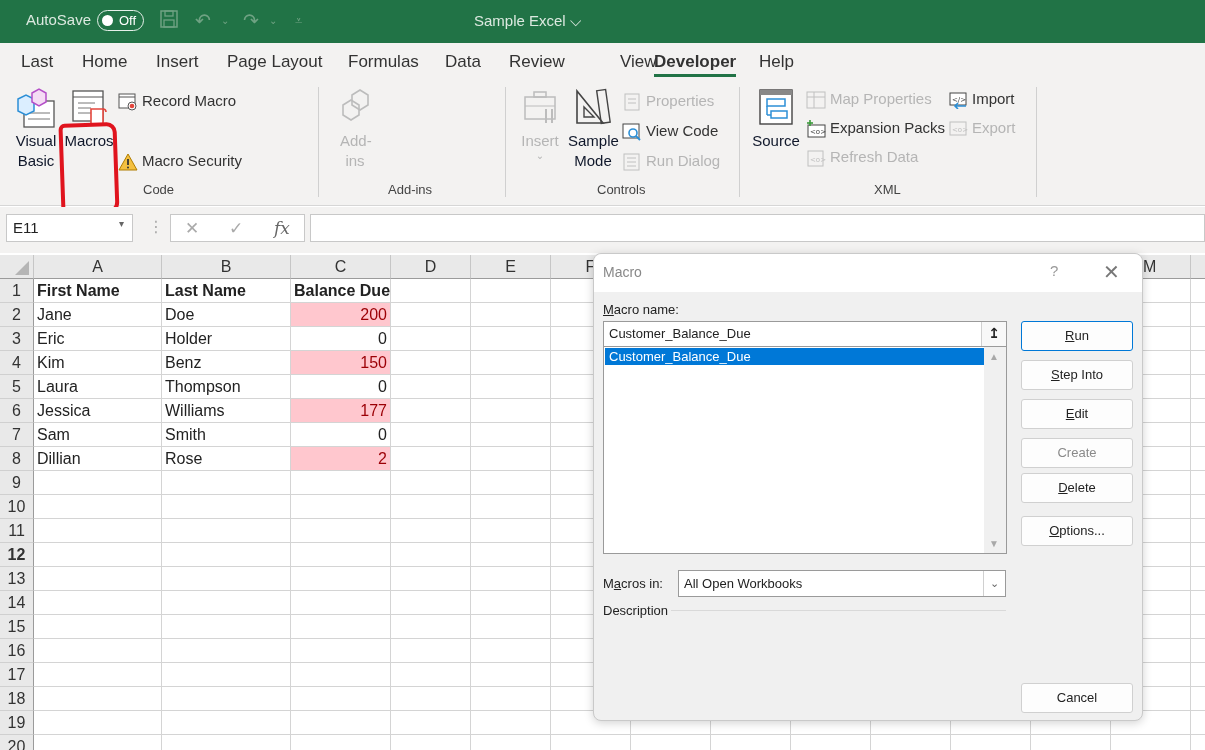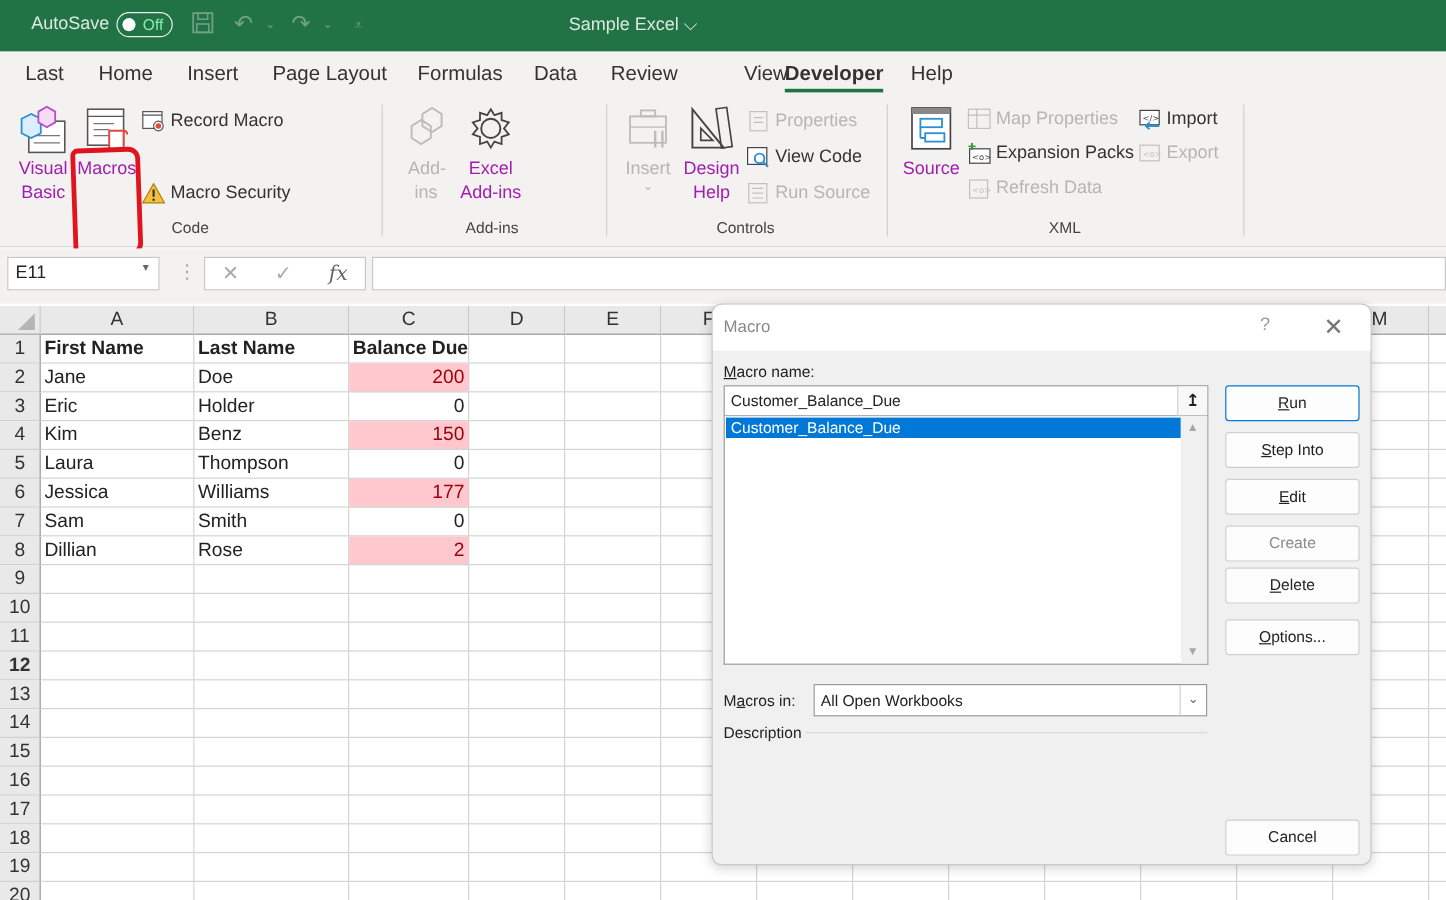--- a/index.html
+++ b/index.html
@@ -2,32 +2,32 @@
 <html><head>
 <meta charset="utf-8">
 <style>
   * { box-sizing: border-box; margin: 0; padding: 0; }
   html, body { width: 1205px; height: 750px; overflow: hidden; background: #fff; font-family: "Liberation Sans", "DejaVu Sans", sans-serif; color: #222; }
   
   .titlebar { position: absolute; left: 0; top: 0; width: 1205px; height: 43px; background: #217346; color: #e6f0ea; }
   .autosave { position: absolute; left: 26px; top: 11px; font-size: 15px; color: #dce9e0; }
   .toggle { position: absolute; left: 97px; top: 10px; width: 47px; height: 21px; border: 1.5px solid #e6f0ea; border-radius: 11px; }
   .toggle .knob { position: absolute; left: 4px; top: 4px; width: 11px; height: 11px; border-radius: 50%; background: #fff; }
-  .toggle .txt { position: absolute; left: 21px; top: 2px; font-size: 13px; color: #86efac; }
+  .toggle .txt { position: absolute; left: 21px; top: 2px; font-size: 13px; color: #ffffff; }
   .qa-icon { position: absolute; top: 9px; color: #6fa283; font-size: 19px; }
   .doc-title { position: absolute; left: 474px; top: 12px; font-size: 15px; color: #dce9e0; }
   .searchbox { position: absolute; left: 741px; top: 7px; width: 457px; height: 29px; background: #9fcfb4; }
   .searchbox .s-icon { position: absolute; left: 22px; top: 3px; font-size: 18px; color: #2a6b44; }
   .searchbox .s-text { position: absolute; left: 60px; top: 6px; font-size: 14px; color: #2a6b44; }
   
   .ribbon { position: absolute; left: 0; top: 43px; width: 1205px; height: 163px; background: #f3f2f1; border-bottom: 1px solid #d6d6d6; }
   .tab { position: absolute; top: 9px; font-size: 17px; color: #333; }
   .tab.active { font-weight: bold; }
   .tab.active:after { content: ""; position: absolute; left: 0; right: 0; bottom: -5px; height: 3px; background: #217346; }
-  .rbtn-big { position: absolute; text-align: center; font-size: 15px; line-height: 20px; color: #a21caf; }
+  .rbtn-big { position: absolute; text-align: center; font-size: 15px; line-height: 20px; color: #0f172a; }
   .rbtn-big.dis { color: #b5b5b5; }
   .rbtn-big .ic { display: block; margin: 0 auto 2px auto; }
   .rbtn-small { position: absolute; font-size: 15px; color: #333; white-space: nowrap; height: 22px; line-height: 22px; }
   .rbtn-small.dis { color: #b5b5b5; }
   .rbtn-small .ic { display: inline-block; width: 20px; height: 18px; vertical-align: middle; margin-right: 4px; }
   .group-label { position: absolute; top: 139px; font-size: 13px; color: #444; }
   .group-sep { position: absolute; top: 44px; width: 1px; height: 110px; background: #d0d0d0; }
   .red-mark { position: absolute; left: 60px; top: 80px; width: 58px; height: 92px; border: 4px solid #e0141e; border-radius: 6px 10px 12px 4px; transform: rotate(-2deg); }
   
   .fbar { position: absolute; left: 0; top: 207px; width: 1205px; height: 46px; background: #f3f2f1; }
@@ -145,48 +145,41 @@
   <span class="group-label" style="left:143px">Code</span>
   <div class="group-sep" style="left:318px"></div>
 
   <div class="rbtn-big dis" style="left:333px;top:44px;width:44px">
     <svg class="ic" width="40" height="42" viewBox="0 0 40 42">
         <path d="M8 18 L16 13 L24 18 L24 28 L16 33 L8 28 Z" fill="none" stroke="#bcbcbc" stroke-width="1.6"></path>
         <path d="M17 8 L25 3 L33 8 L33 18 L25 23 L17 18 Z" fill="none" stroke="#bcbcbc" stroke-width="1.6"></path>
       </svg>
     <span style="display:block;width:30px;margin:0 auto;">Add-ins</span>
   </div>
-  <div class="rbtn-big" style="left:382px;top:44px;width:54px">
-    <svg class="ic" width="40" height="42" viewBox="0 0 40 42">
-        <circle cx="20" cy="20" r="8" fill="none" stroke="#444" stroke-width="1.6"></circle>
-        <path d="M20 4 L23 9 L29 7 L29 13 L35 15 L31 20 L35 25 L29 27 L29 33 L23 31 L20 36 L17 31 L11 33 L11 27 L5 25 L9 20 L5 15 L11 13 L11 7 L17 9 Z" fill="none" stroke="#444" stroke-width="1.5"></path>
-      </svg>
-    <span>Excel Add-ins</span>
-  </div>
   <span class="group-label" style="left:388px">Add-ins</span>
   <div class="group-sep" style="left:505px"></div>
 
   <div class="rbtn-big dis" style="left:518px;top:44px;width:44px">
     <svg class="ic" width="40" height="42" viewBox="0 0 40 42">
         <rect x="5" y="10" width="30" height="22" fill="none" stroke="#bcbcbc" stroke-width="1.5"></rect>
         <rect x="14" y="5" width="12" height="5" fill="none" stroke="#bcbcbc" stroke-width="1.5"></rect>
         <line x1="5" y1="19" x2="35" y2="19" stroke="#bcbcbc"></line>
         <line x1="26" y1="22" x2="26" y2="36" stroke="#bcbcbc" stroke-width="2"></line>
         <line x1="32" y1="22" x2="32" y2="36" stroke="#bcbcbc" stroke-width="2"></line>
       </svg>
     <span>Insert</span>
     <span style="display:block;font-size:10px;line-height:10px">⌄</span>
   </div>
   <div class="rbtn-big" style="left:567px;top:44px;width:52px">
     <svg class="ic" width="40" height="42" viewBox="0 0 40 42">
         <path d="M4 4 L4 36 L30 36 Z" fill="none" stroke="#444" stroke-width="1.6"></path>
         <path d="M11 20 L11 30 L21 30 Z" fill="none" stroke="#444" stroke-width="1.4"></path>
         <rect x="26" y="3" width="9" height="33" fill="none" stroke="#444" stroke-width="1.4" transform="rotate(-8 30 20)"></rect>
       </svg>
-    <span style="display:block;width:50px;margin:0 auto;">Design Help</span>
+    <span style="display:block;width:50px;margin:0 auto;">Sample Mode</span>
   </div>
   <div class="rbtn-small dis" style="left:622px;top:47px">
     <svg class="ic" viewBox="0 0 20 18">
         <rect x="3" y="1" width="14" height="16" fill="none" stroke="#c0c0c0"></rect>
         <line x1="6" y1="6" x2="14" y2="6" stroke="#c0c0c0"></line>
         <line x1="6" y1="10" x2="14" y2="10" stroke="#c0c0c0"></line>
       </svg><span>Properties</span>
   </div>
   <div class="rbtn-small" style="left:622px;top:77px">
     <svg class="ic" viewBox="0 0 20 18">
@@ -194,21 +187,21 @@
         <circle cx="11" cy="10" r="4" fill="none" stroke="#2c8fd6" stroke-width="1.6"></circle>
         <line x1="14" y1="13" x2="18" y2="17" stroke="#2c8fd6" stroke-width="1.8"></line>
       </svg><span>View Code</span>
   </div>
   <div class="rbtn-small dis" style="left:622px;top:107px">
     <svg class="ic" viewBox="0 0 20 18">
         <rect x="2" y="1" width="15" height="16" fill="none" stroke="#c0c0c0"></rect>
         <line x1="5" y1="5" x2="14" y2="5" stroke="#c0c0c0"></line>
         <line x1="5" y1="9" x2="14" y2="9" stroke="#c0c0c0"></line>
         <line x1="5" y1="13" x2="14" y2="13" stroke="#c0c0c0"></line>
-      </svg><span>Run Source</span>
+      </svg><span>Run Dialog</span>
   </div>
   <span class="group-label" style="left:597px">Controls</span>
   <div class="group-sep" style="left:739px"></div>
 
   <div class="rbtn-big" style="left:750px;top:44px;width:52px">
     <svg class="ic" width="40" height="42" viewBox="0 0 40 42">
         <rect x="4" y="3" width="32" height="34" fill="#fff" stroke="#444" stroke-width="1.4"></rect>
         <rect x="4" y="3" width="32" height="5" fill="#888"></rect>
         <rect x="11" y="12" width="18" height="7" fill="none" stroke="#2c8fd6" stroke-width="1.5"></rect>
         <rect x="15" y="24" width="16" height="7" fill="none" stroke="#2c8fd6" stroke-width="1.5"></rect>

